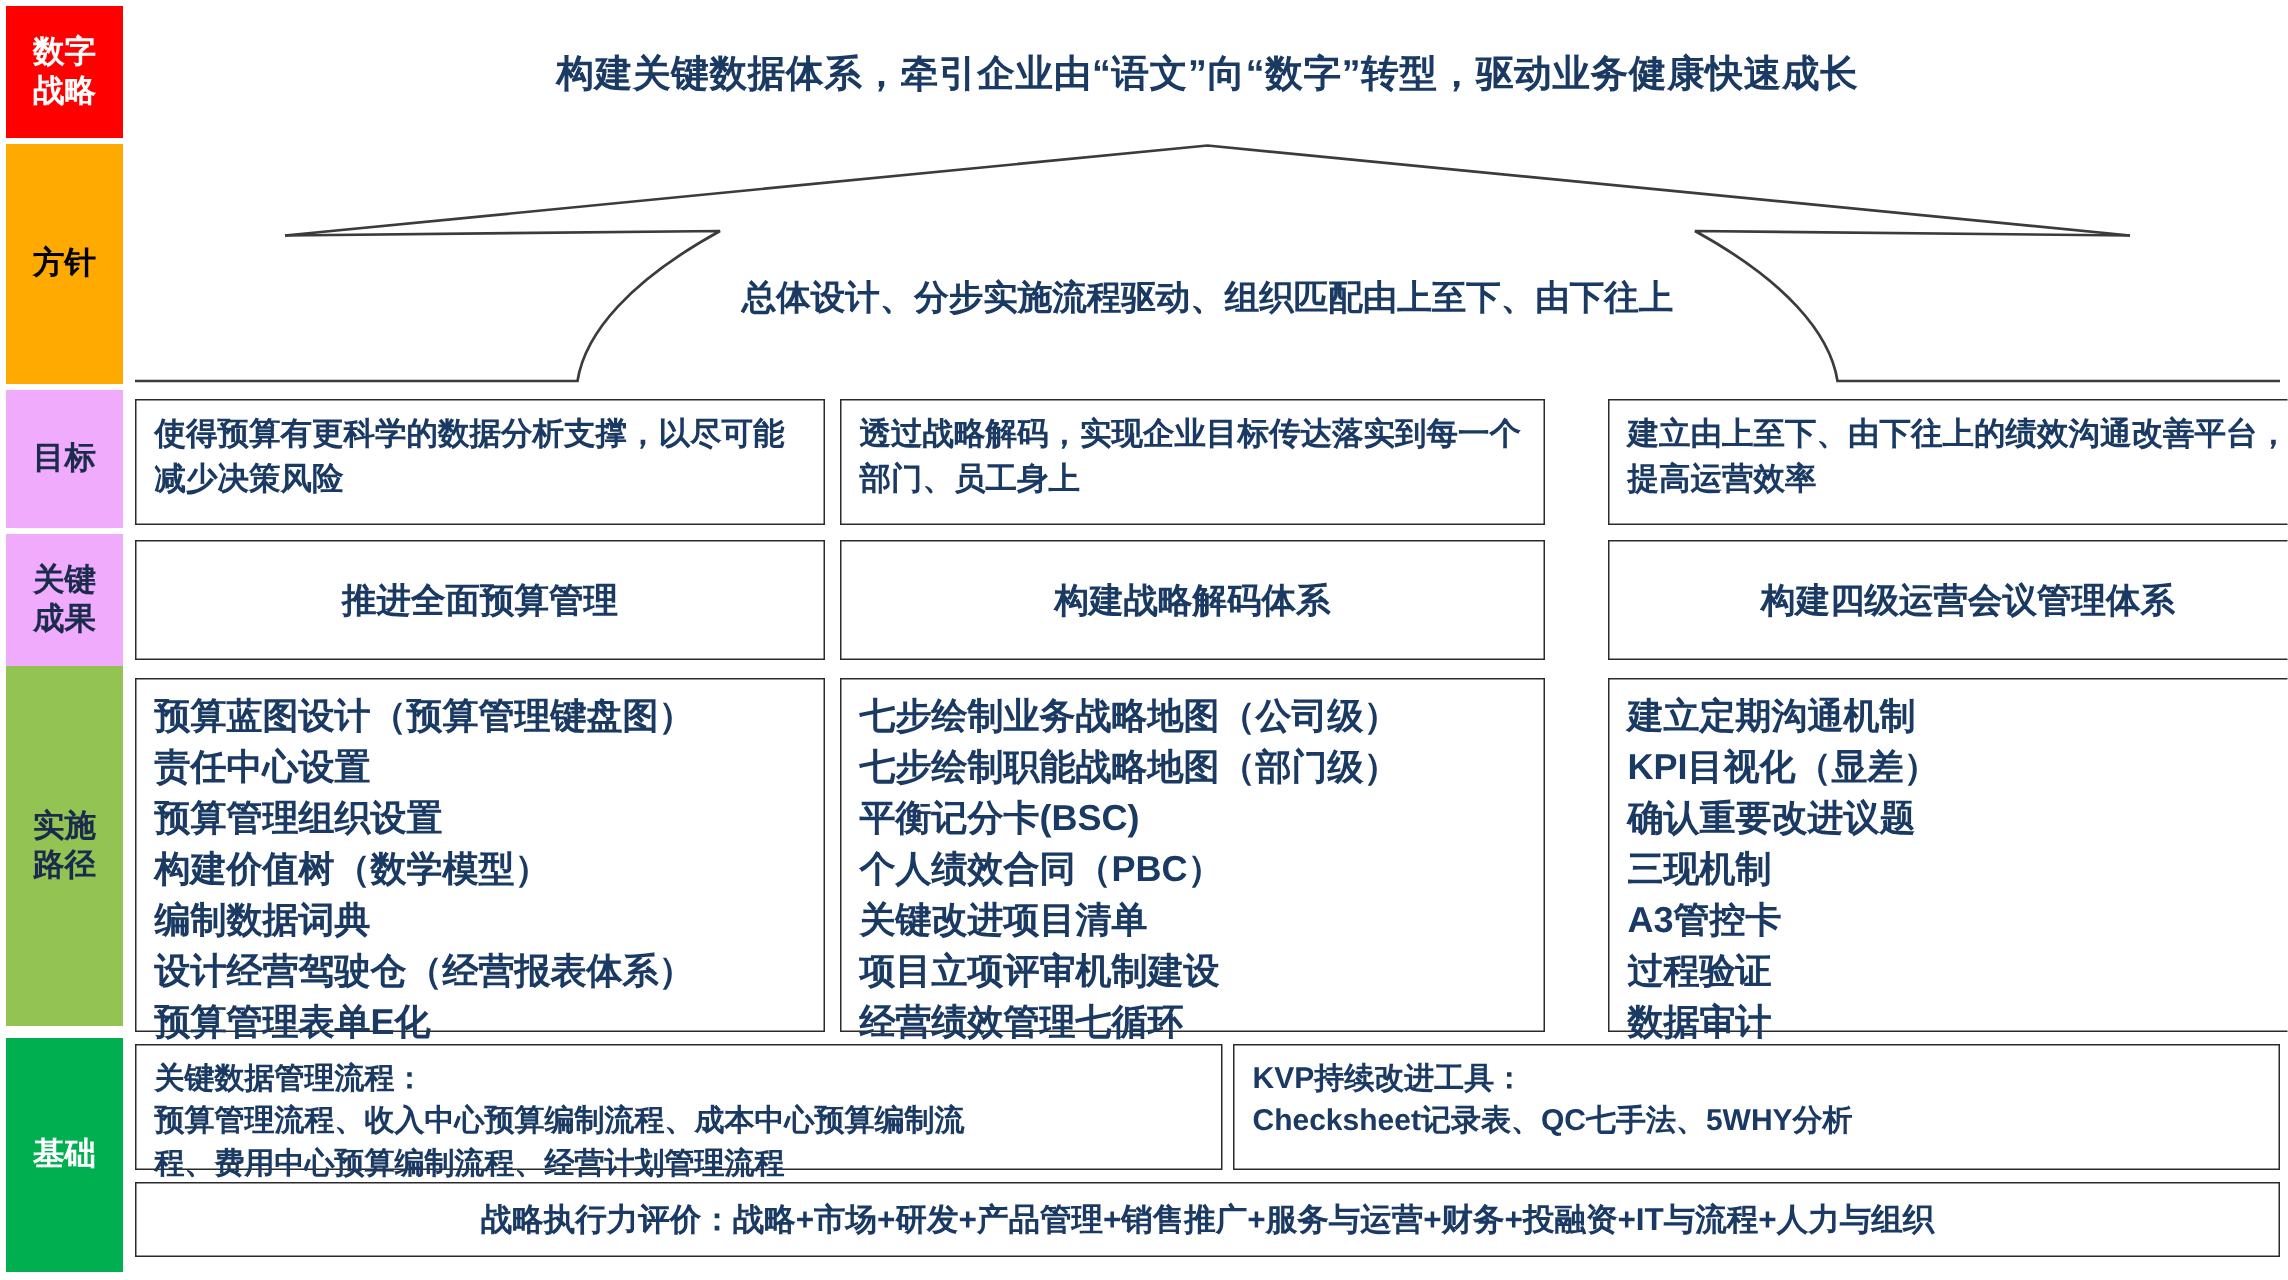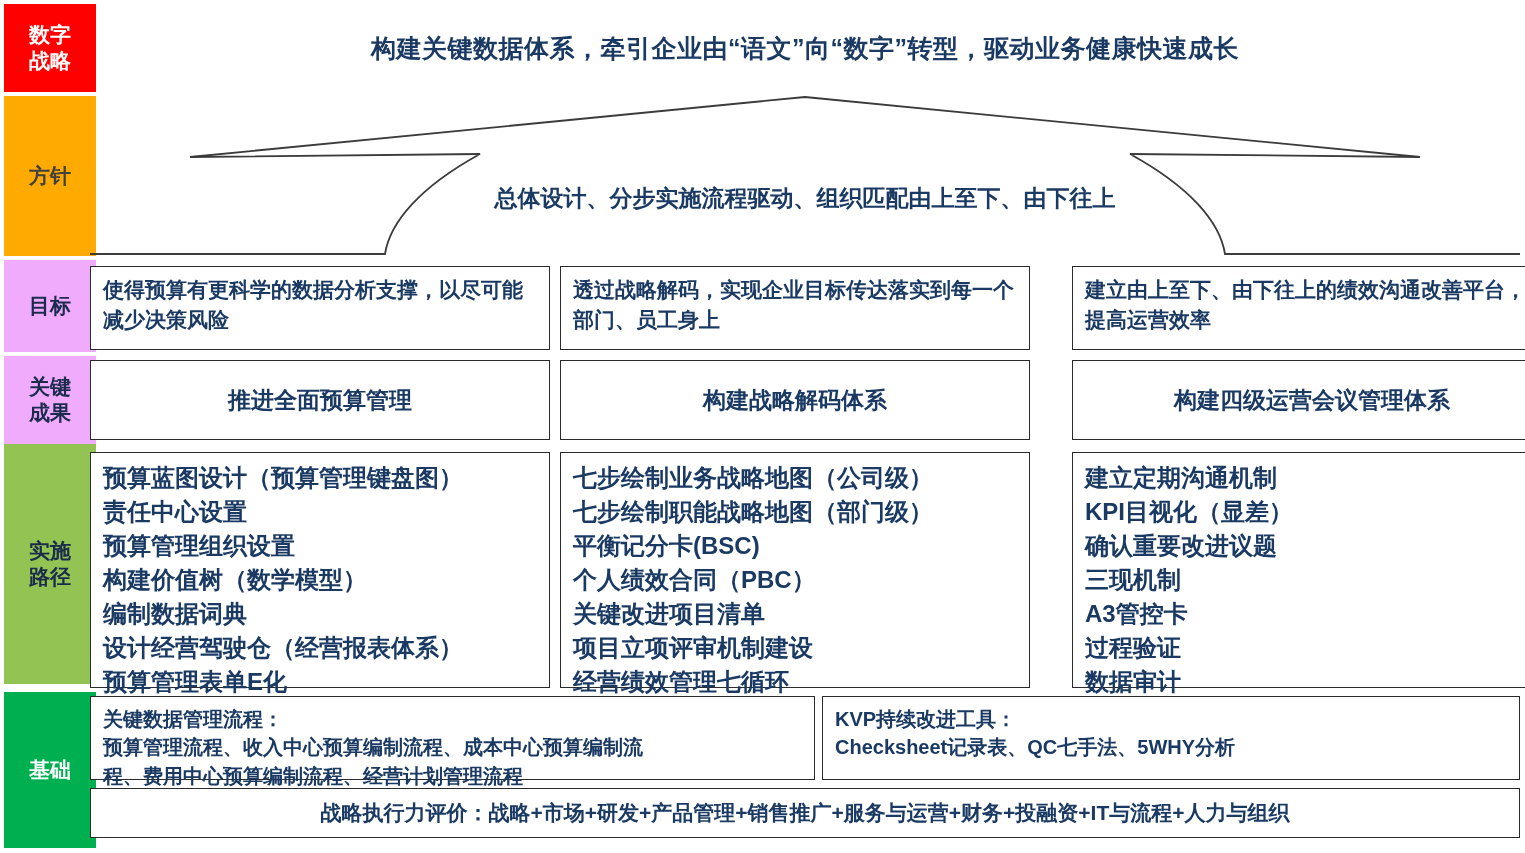--- a/index.html
+++ b/index.html
@@ -8,27 +8,27 @@
     background:#ffffff;
     font-family:"Liberation Sans","DejaVu Sans",sans-serif;
     color:#1a2b4c;
     overflow:hidden;
     position:relative;
   }
   #wrap{position:relative;width:1525px;height:853px;}
 
   
   .lbl{
-    position:absolute;left:4px;width:92px;
+    position:absolute;left:4px;width:78px;
     display:flex;align-items:center;justify-content:center;
     text-align:center;font-weight:bold;line-height:1.25;
     color:#1a2b4c;font-size:21px;
   }
   .lbl.red{background:#ff0000;color:#ffffff;}
-  .lbl.orange{background:#ffaa00;color:#404040;}
+  .lbl.orange{background:#ffaa00;color:#000000;}
   .lbl.yellow{background:#f0abfc;color:#1a2b4c;}
   .lbl.green{background:#92c353;color:#1a2b4c;}
   .lbl.deep{background:#00b050;color:#ffffff;}
 
   #lbl-strategy{top:4px;height:88px;}
   #lbl-policy{top:96px;height:160px;}
   #lbl-goal{top:260px;height:92px;}
   #lbl-key{top:356px;height:88px;}
   #lbl-path{top:444px;height:240px;}
   #lbl-base{top:692px;height:156px;}

